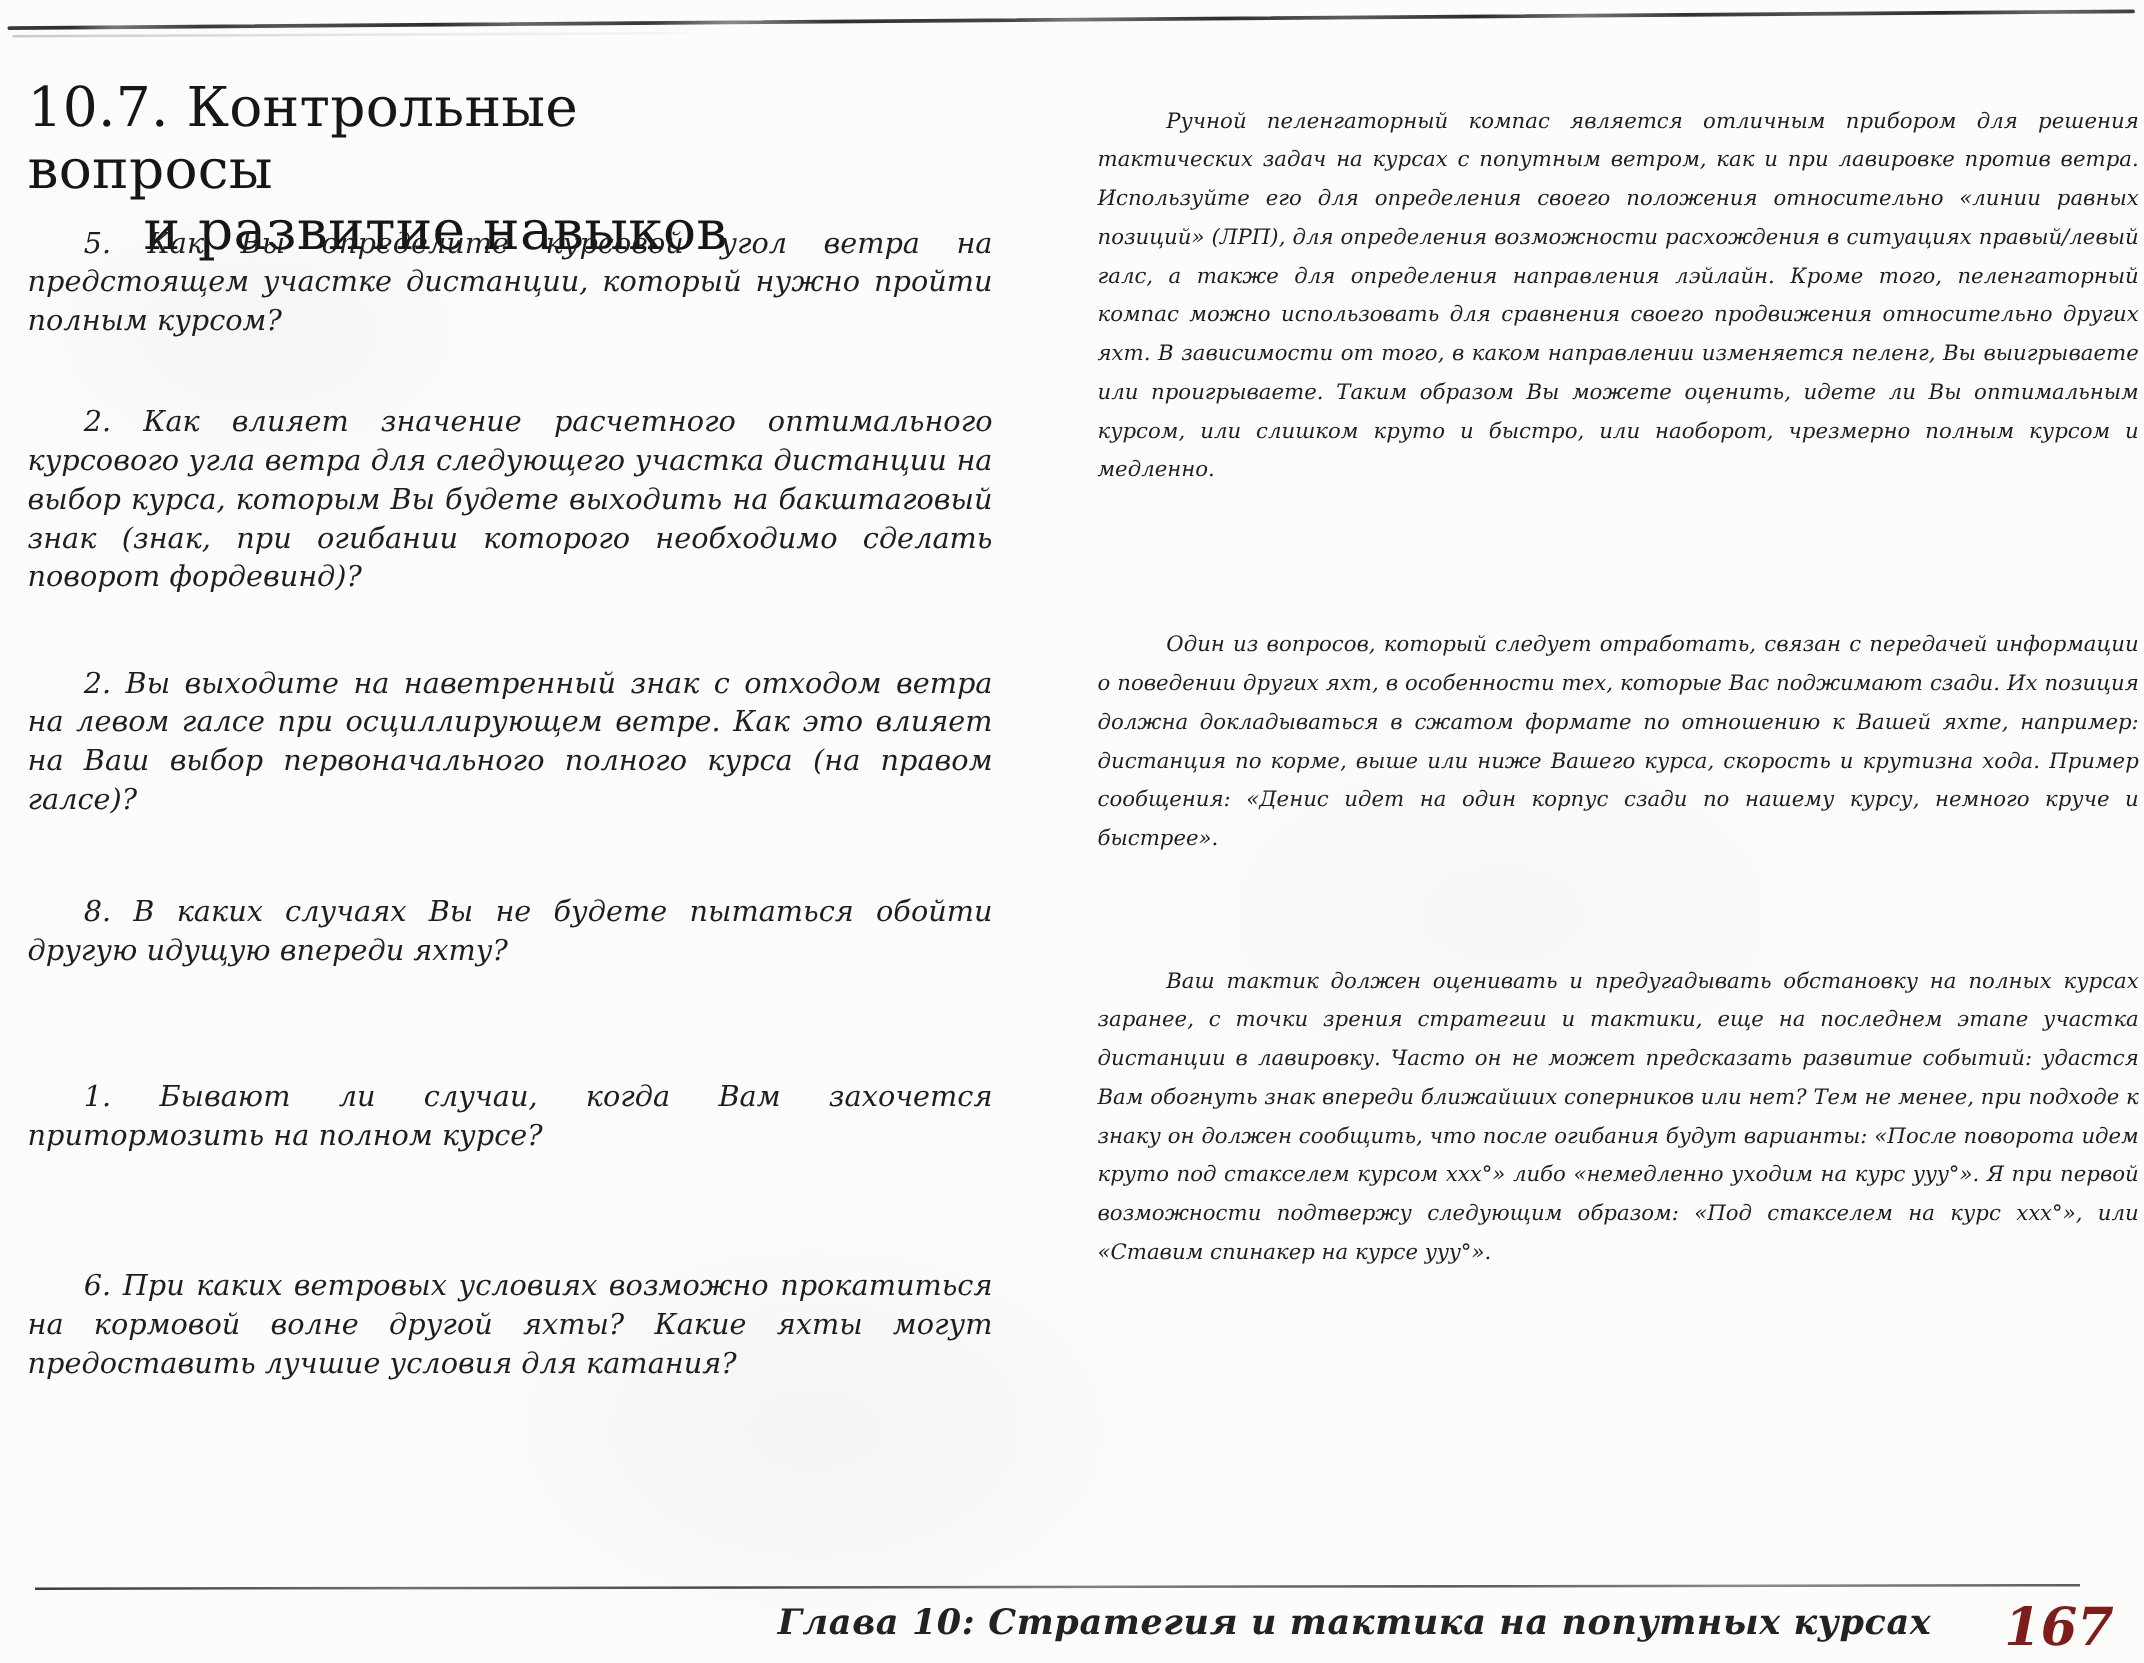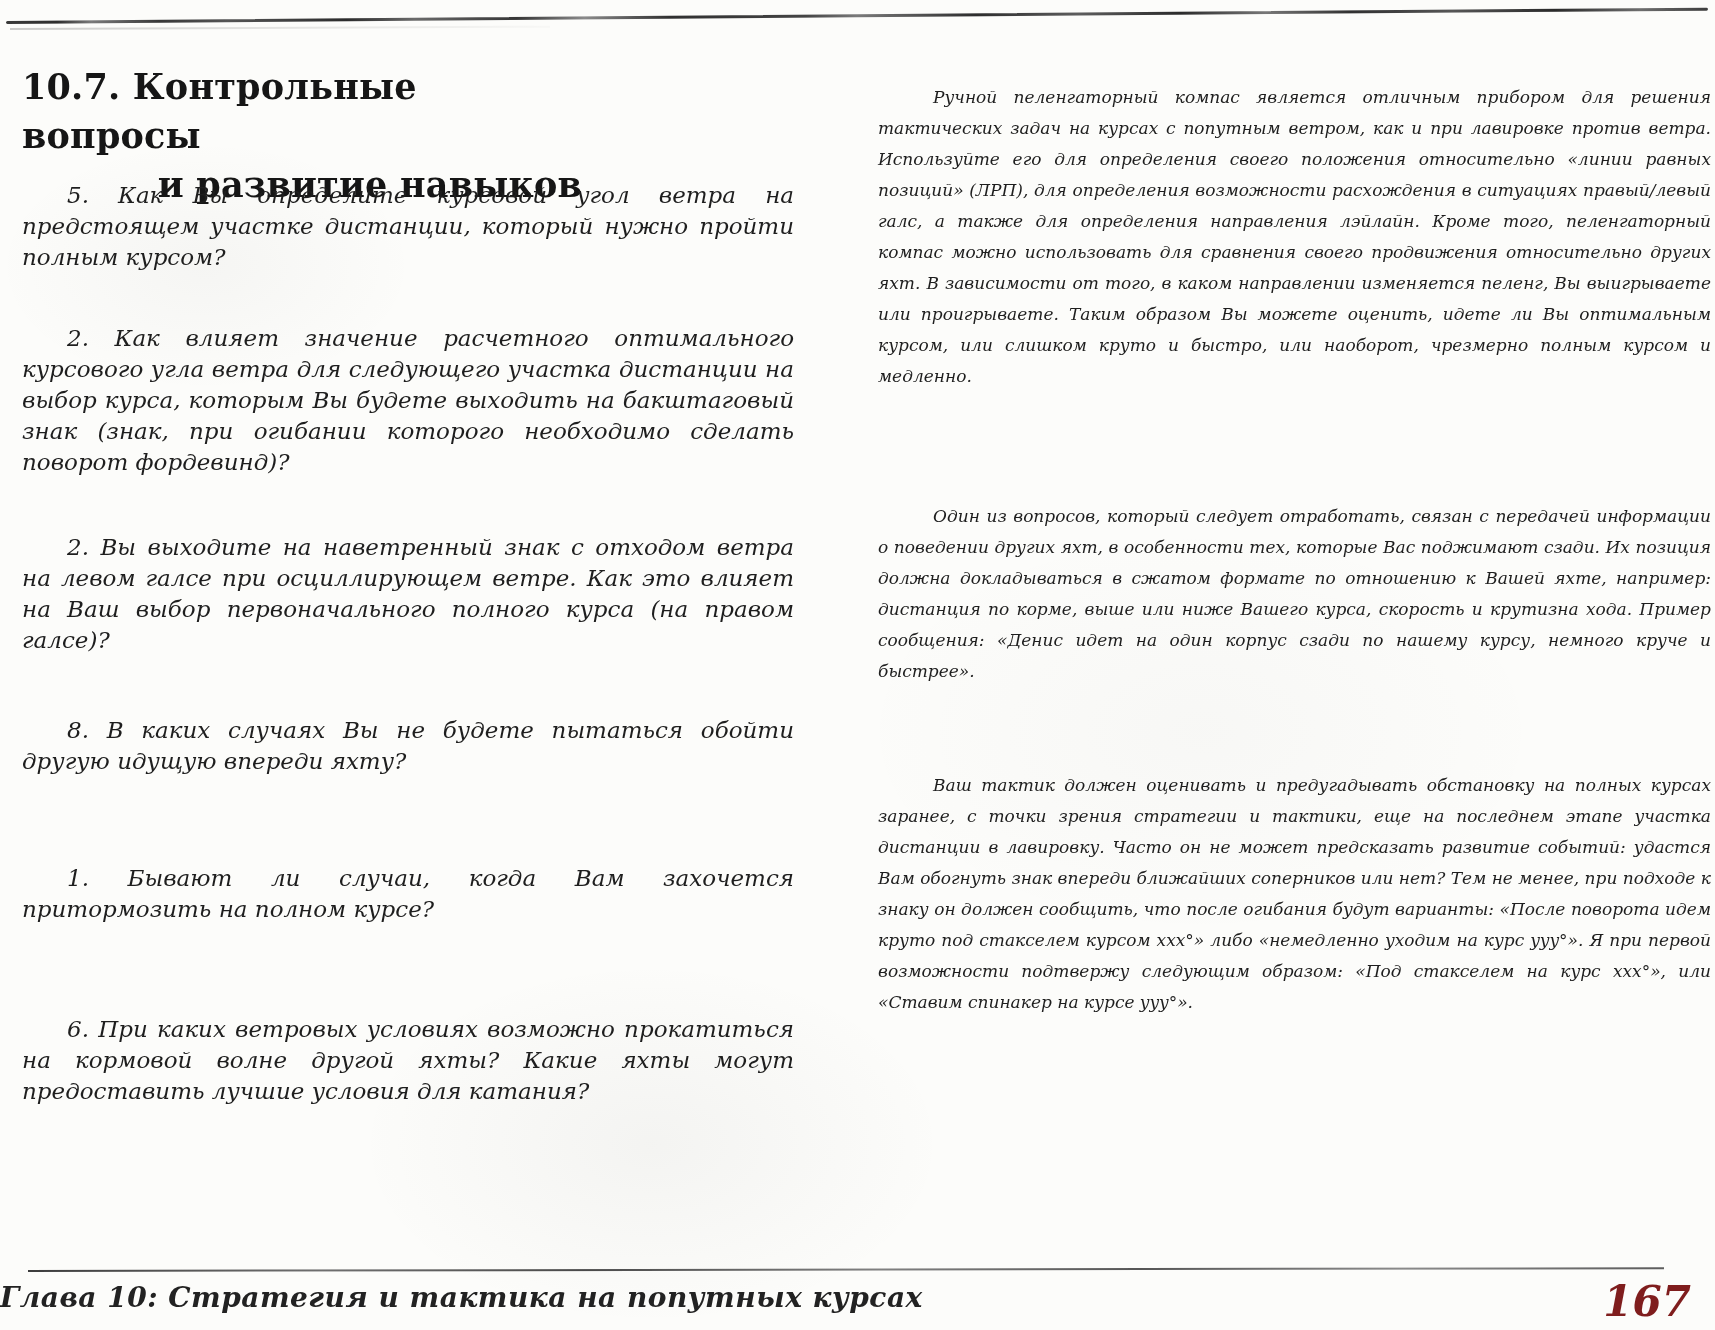--- a/index.html
+++ b/index.html
@@ -57,22 +57,22 @@
     background: linear-gradient(90deg,
       #3c3c3c, #6f6f6f 18%, #4a4a4a 34%, #808080 52%, #565656 68%, #8a8a8a 84%, #5d5d5d);
   }
 
   
   .heading {
     position: absolute;
     left: 22px;
     top: 62px;
     width: 560px;
-    font-weight: bold;
-    font-size: 35px;
+    font-weight: normal;
+    font-size: 44px;
     line-height: 49px;
     letter-spacing: 0.2px;
     color: #161616;
   }
   .heading .line2 { text-align: right; }
 
   
   .question {
     position: absolute;
     left: 22px;
@@ -106,21 +106,21 @@
   .p1 { top: 82px; }
   .p2 { top: 501px; }
   .p3 { top: 770px; }
 
   
   .footer-chapter {
     position: absolute;
     left: 0;
     top: 1281px;
     width: 1545px;
-    text-align: left;
+    text-align: right;
     font-style: italic;
     font-weight: bold;
     font-size: 28px;
     letter-spacing: 0.5px;
     color: #222;
   }
   .footer-page {
     position: absolute;
     right: 24px;
     top: 1277px;

